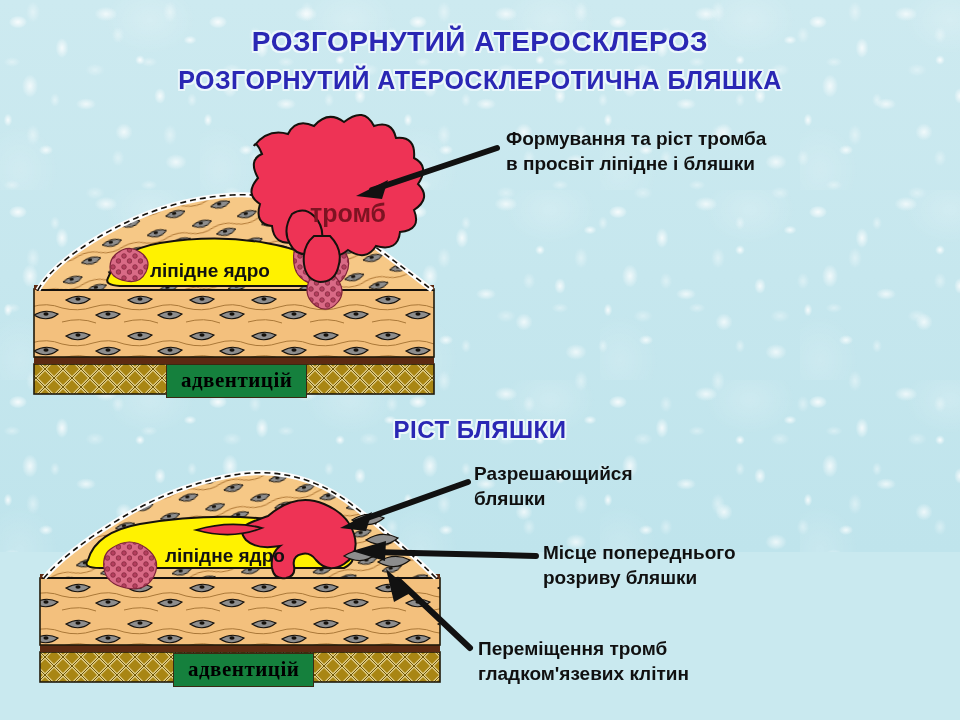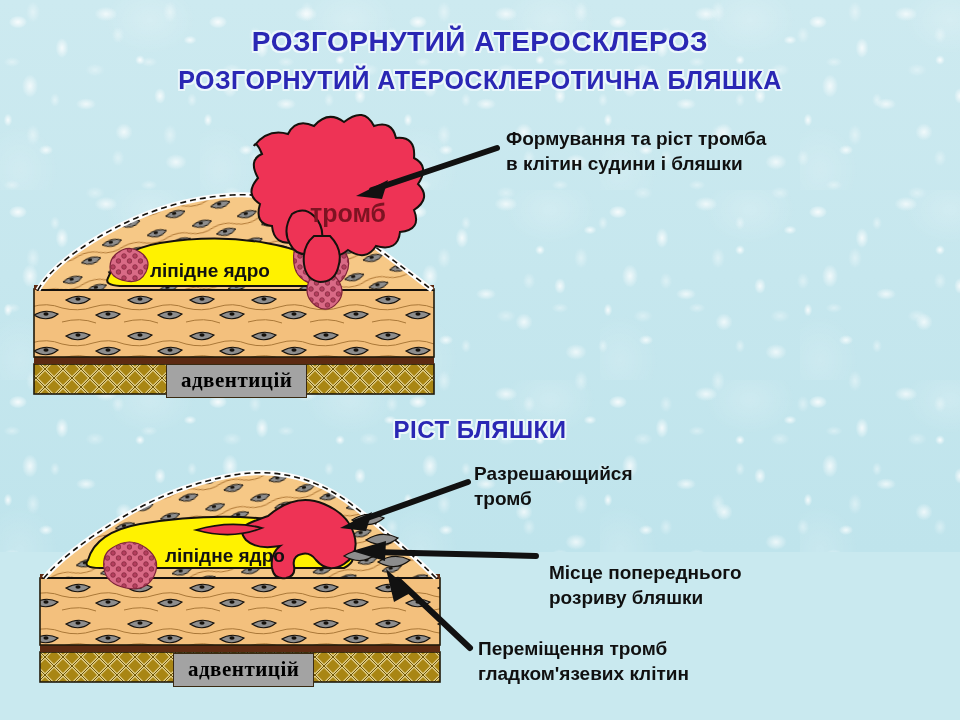--- a/index.html
+++ b/index.html
@@ -67,21 +67,21 @@
     line-height:25px;white-space:pre-line;
   }
   .caption.rus{font-weight:bold;}
 
   
   .fig-label{position:absolute;font-weight:bold;white-space:nowrap;}
   #lbl-thrombus{color:#7d1322;font-size:25px;left:310px;top:199px;}
   #lbl-core-top{color:#111;font-size:19px;left:150px;top:260px;}
   #lbl-core-bot{color:#111;font-size:19px;left:165px;top:545px;}
   .adv-box{
-    position:absolute;background:#a3a3a3;border:1.5px solid #3a2a12;
+    position:absolute;background:#15803d;border:1.5px solid #3a2a12;
     font-family:"Liberation Serif", serif;font-weight:bold;font-size:21px;
     color:#000;padding:3px 14px 4px;letter-spacing:.5px;
   }
   #adv-box-top{left:166px;top:364px;}
   #adv-box-bot{left:173px;top:653px;}
 
   svg{position:absolute;left:0;top:0;}
   .noevt{pointer-events:none;}
 </style>
 </head>
@@ -234,24 +234,24 @@
   </svg>
 
   <div class="fig-label" id="lbl-thrombus">тромб</div>
   <div class="fig-label" id="lbl-core-top">ліпідне ядро</div>
   <div class="fig-label" id="lbl-core-bot">ліпідне ядро</div>
 
   <div class="adv-box" id="adv-box-top">адвентицій</div>
   <div class="adv-box" id="adv-box-bot">адвентицій</div>
 
   <div class="caption" style="left:506px;top:126px;">Формування та ріст  тромба
-в клітин судини і бляшки</div>
+в просвіт ліпідне і бляшки</div>
 
   <div class="caption rus" style="left:474px;top:461px;">Разрешающийся
-тромб</div>
-
-  <div class="caption" style="left:543px;top:560px;margin-left:6px;">Місце попереднього
+бляшки</div>
+
+  <div class="caption" style="left:543px;top:540px;">Місце попереднього
 розриву бляшки</div>
 
   <div class="caption" style="left:478px;top:636px;">Переміщення тромб
 гладком'язевих клітин</div>
 
 </div>
 
 </body></html>

